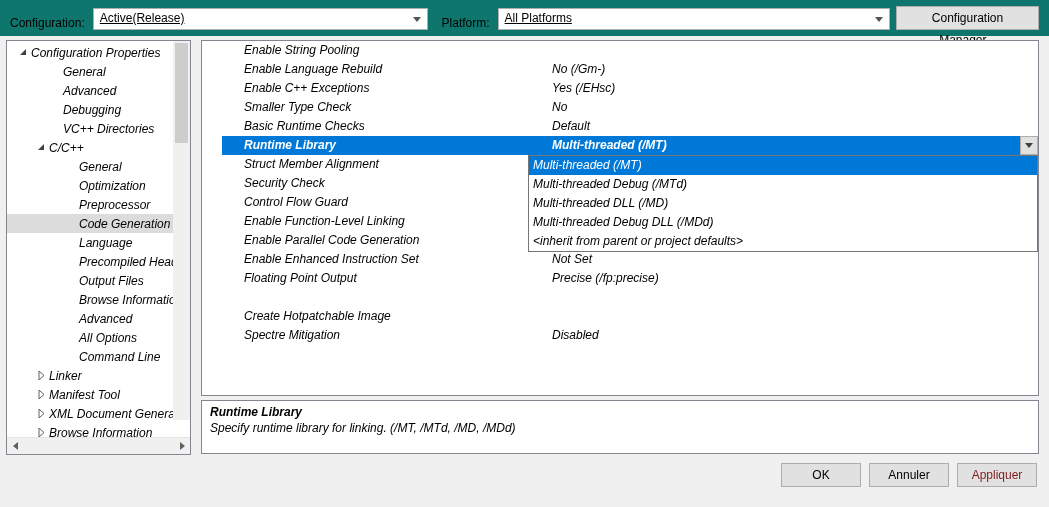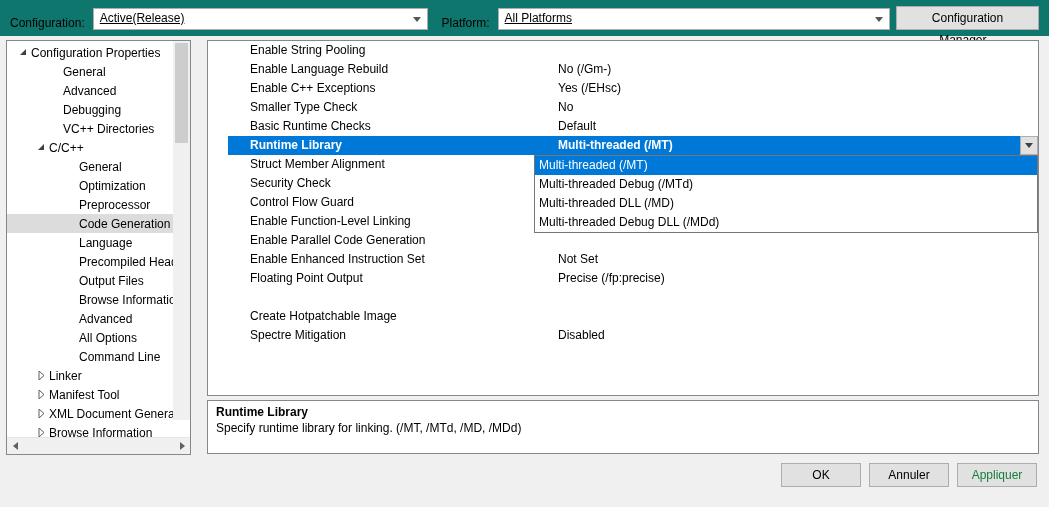--- a/index.html
+++ b/index.html
@@ -44,26 +44,27 @@
 .btn {
   background: #e1e1e1;
   border: 1px solid #adadad;
   height: 24px;
   padding: 0 12px;
   cursor: default;
   min-width: 80px;
   text-align: center;
   line-height: 22px;
 }
-.btn.disabled { color: #15803d; }
+.btn.disabled { color: #7f1d1d; }
 
 .main-area {
   display: flex;
-  gap: 16px;
+  gap: 10px;
   padding: 4px 10px 0 6px;
+  font-style: italic;
 }
 .tree-panel {
   width: 185px;
   height: 415px;
   background: #fff;
   border: 1px solid #828790;
   position: relative;
   display: flex;
   flex-direction: column;
 }
@@ -416,20 +417,21 @@
           <div class="prop-row">
     <div class="label">Spectre Mitigation</div>
     <div class="value">Disabled</div>
   </div>
         </div>
       <div class="dropdown" id="dropdown">
           <div class="dd-item sel">Multi-threaded (/MT)</div>
           <div class="dd-item">Multi-threaded Debug (/MTd)</div>
           <div class="dd-item">Multi-threaded DLL (/MD)</div>
           <div class="dd-item">Multi-threaded Debug DLL (/MDd)</div>
+          <div class="dd-item">&lt;inherit from parent or project defaults&gt;</div>
         </div>
     </div>
     <div class="desc-panel">
       <div class="desc-title">Runtime Library</div>
       <div>Specify runtime library for linking.     (/MT, /MTd, /MD, /MDd)</div>
     </div>
   </div>
 </div>
 
 <div class="bottom-bar">

